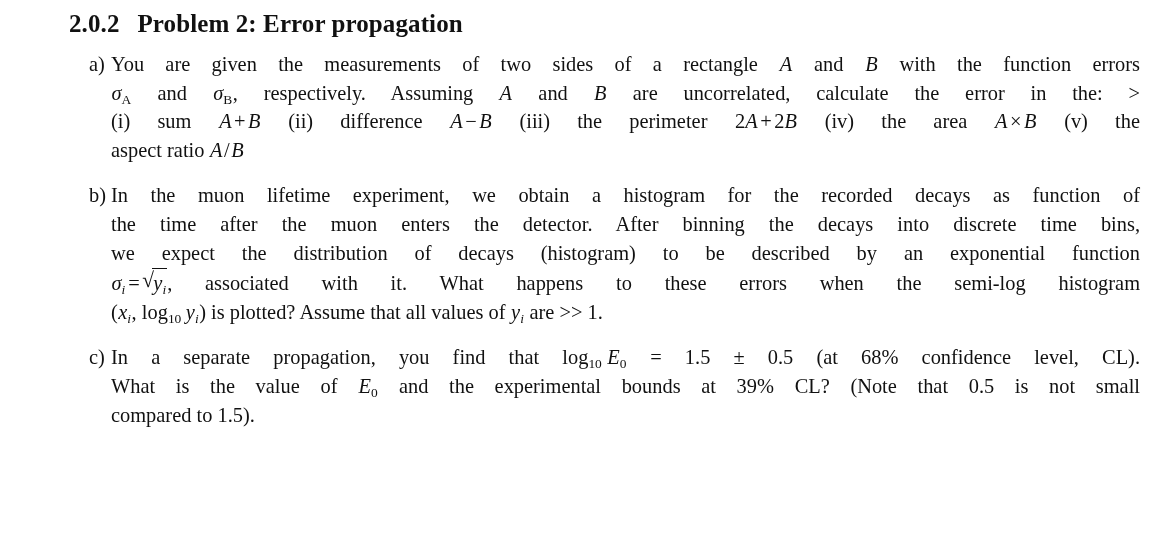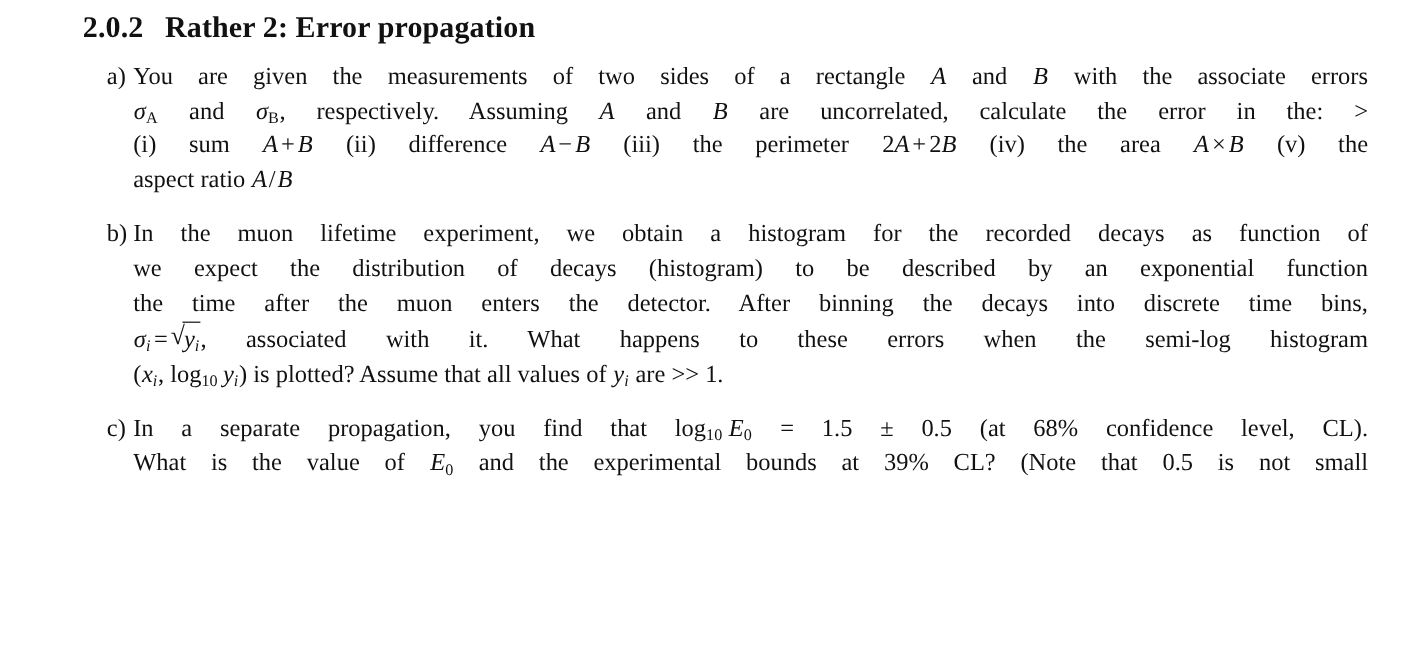--- a/index.html
+++ b/index.html
@@ -118,57 +118,58 @@
     font-style: italic;
   }
 </style>
 </head>
 <body style="background-color: rgb(255, 255, 255); color: rgb(17, 17, 17);">
 
 <div class="page">
 
   <h2 class="section-heading">
     <span class="section-number">2.0.2</span>
-    <span>Rather 2: Error propagation</span>
+    <span>Problem 2: Error propagation</span>
   </h2>
 
   <ol class="problem-list">
 
     <li class="problem-item">
       <span class="item-label">a)</span>
       <div class="item-body">
-        <span class="ln"><span>You are given the measurements of two sides of a rectangle </span><span class="mi">A</span><span> and </span><span class="mi">B</span><span> with the associate errors</span></span>
+        <span class="ln"><span>You are given the measurements of two sides of a rectangle </span><span class="mi">A</span><span> and </span><span class="mi">B</span><span> with the function errors</span></span>
 
         <span class="ln"><span class="mi"><span>σ</span><sub class="up">A</sub></span><span> and </span><span class="mi"><span>σ</span><sub class="up">B</sub></span><span>, respectively. Assuming </span><span class="mi">A</span><span> and </span><span class="mi">B</span><span> are uncorrelated, calculate the error in the: </span><span class="mrm">&gt;</span></span>
 
         <span class="ln"><span>(i) sum </span><span class="mi"><span>A</span><span class="mo">+</span><span>B</span></span><span> (ii) difference </span><span class="mi"><span>A</span><span class="mo">−</span><span>B</span></span><span> (iii) the perimeter </span><span class="mi"><span class="mn">2</span><span>A</span><span class="mo">+</span><span class="mn">2</span><span>B</span></span><span> (iv) the area </span><span class="mi"><span>A</span><span class="mo">×</span><span>B</span></span><span> (v) the</span></span>
 
         <span class="ln last"><span>aspect ratio </span><span class="mi"><span>A</span><span class="mo tight">/</span><span>B</span></span></span>
       </div>
     </li>
 
     <li class="problem-item">
       <span class="item-label">b)</span>
       <div class="item-body">
         <span class="ln">In the muon lifetime experiment, we obtain a histogram for the recorded decays as function of</span>
+        <span class="ln">the time after the muon enters the detector. After binning the decays into discrete time bins,</span>
         <span class="ln">we expect the distribution of decays (histogram) to be described by an exponential function</span>
-        <span class="ln">the time after the muon enters the detector. After binning the decays into discrete time bins,</span>
 
 
 
         <span class="ln"><span class="mi"><span>σ</span><sub>i</sub></span><span class="mo">=</span><span class="sqrt"><span class="radical">√</span><span class="radicand"><span>y</span><sub>i</sub></span></span><span>, associated with it. What happens to these errors when the semi-log histogram</span></span>
 
         <span class="ln last"><span>(</span><span class="mi"><span>x</span><sub>i</sub></span><span class="mrm">, log</span><sub class="up">10</sub><span class="mi" style="margin-left:4px"><span>y</span><sub>i</sub></span><span>) is plotted? Assume that all values of </span><span class="mi"><span>y</span><sub>i</sub></span><span> are </span><span class="mrm">&gt;&gt;</span><span> 1.</span></span>
       </div>
     </li>
 
     <li class="problem-item">
       <span class="item-label">c)</span>
       <div class="item-body">
         <span class="ln"><span class="mrm">In a separate propagation, you find that log</span><sub class="up">10</sub><span class="mi" style="margin-left:5px"><span>E</span><sub class="up">0</sub></span><span> = 1.5 </span><span class="mrm">±</span><span> 0.5 (at 68% confidence level, CL).</span></span>
 
         <span class="ln"><span>What is the value of </span><span class="mi"><span>E</span><sub class="up">0</sub></span><span> and the experimental bounds at 39% CL? (Note that 0.5 is not small</span></span>
 
+        <span class="ln last">compared to 1.5).</span>
       </div>
     </li>
 
   </ol>
 </div>
 
 </body></html>

